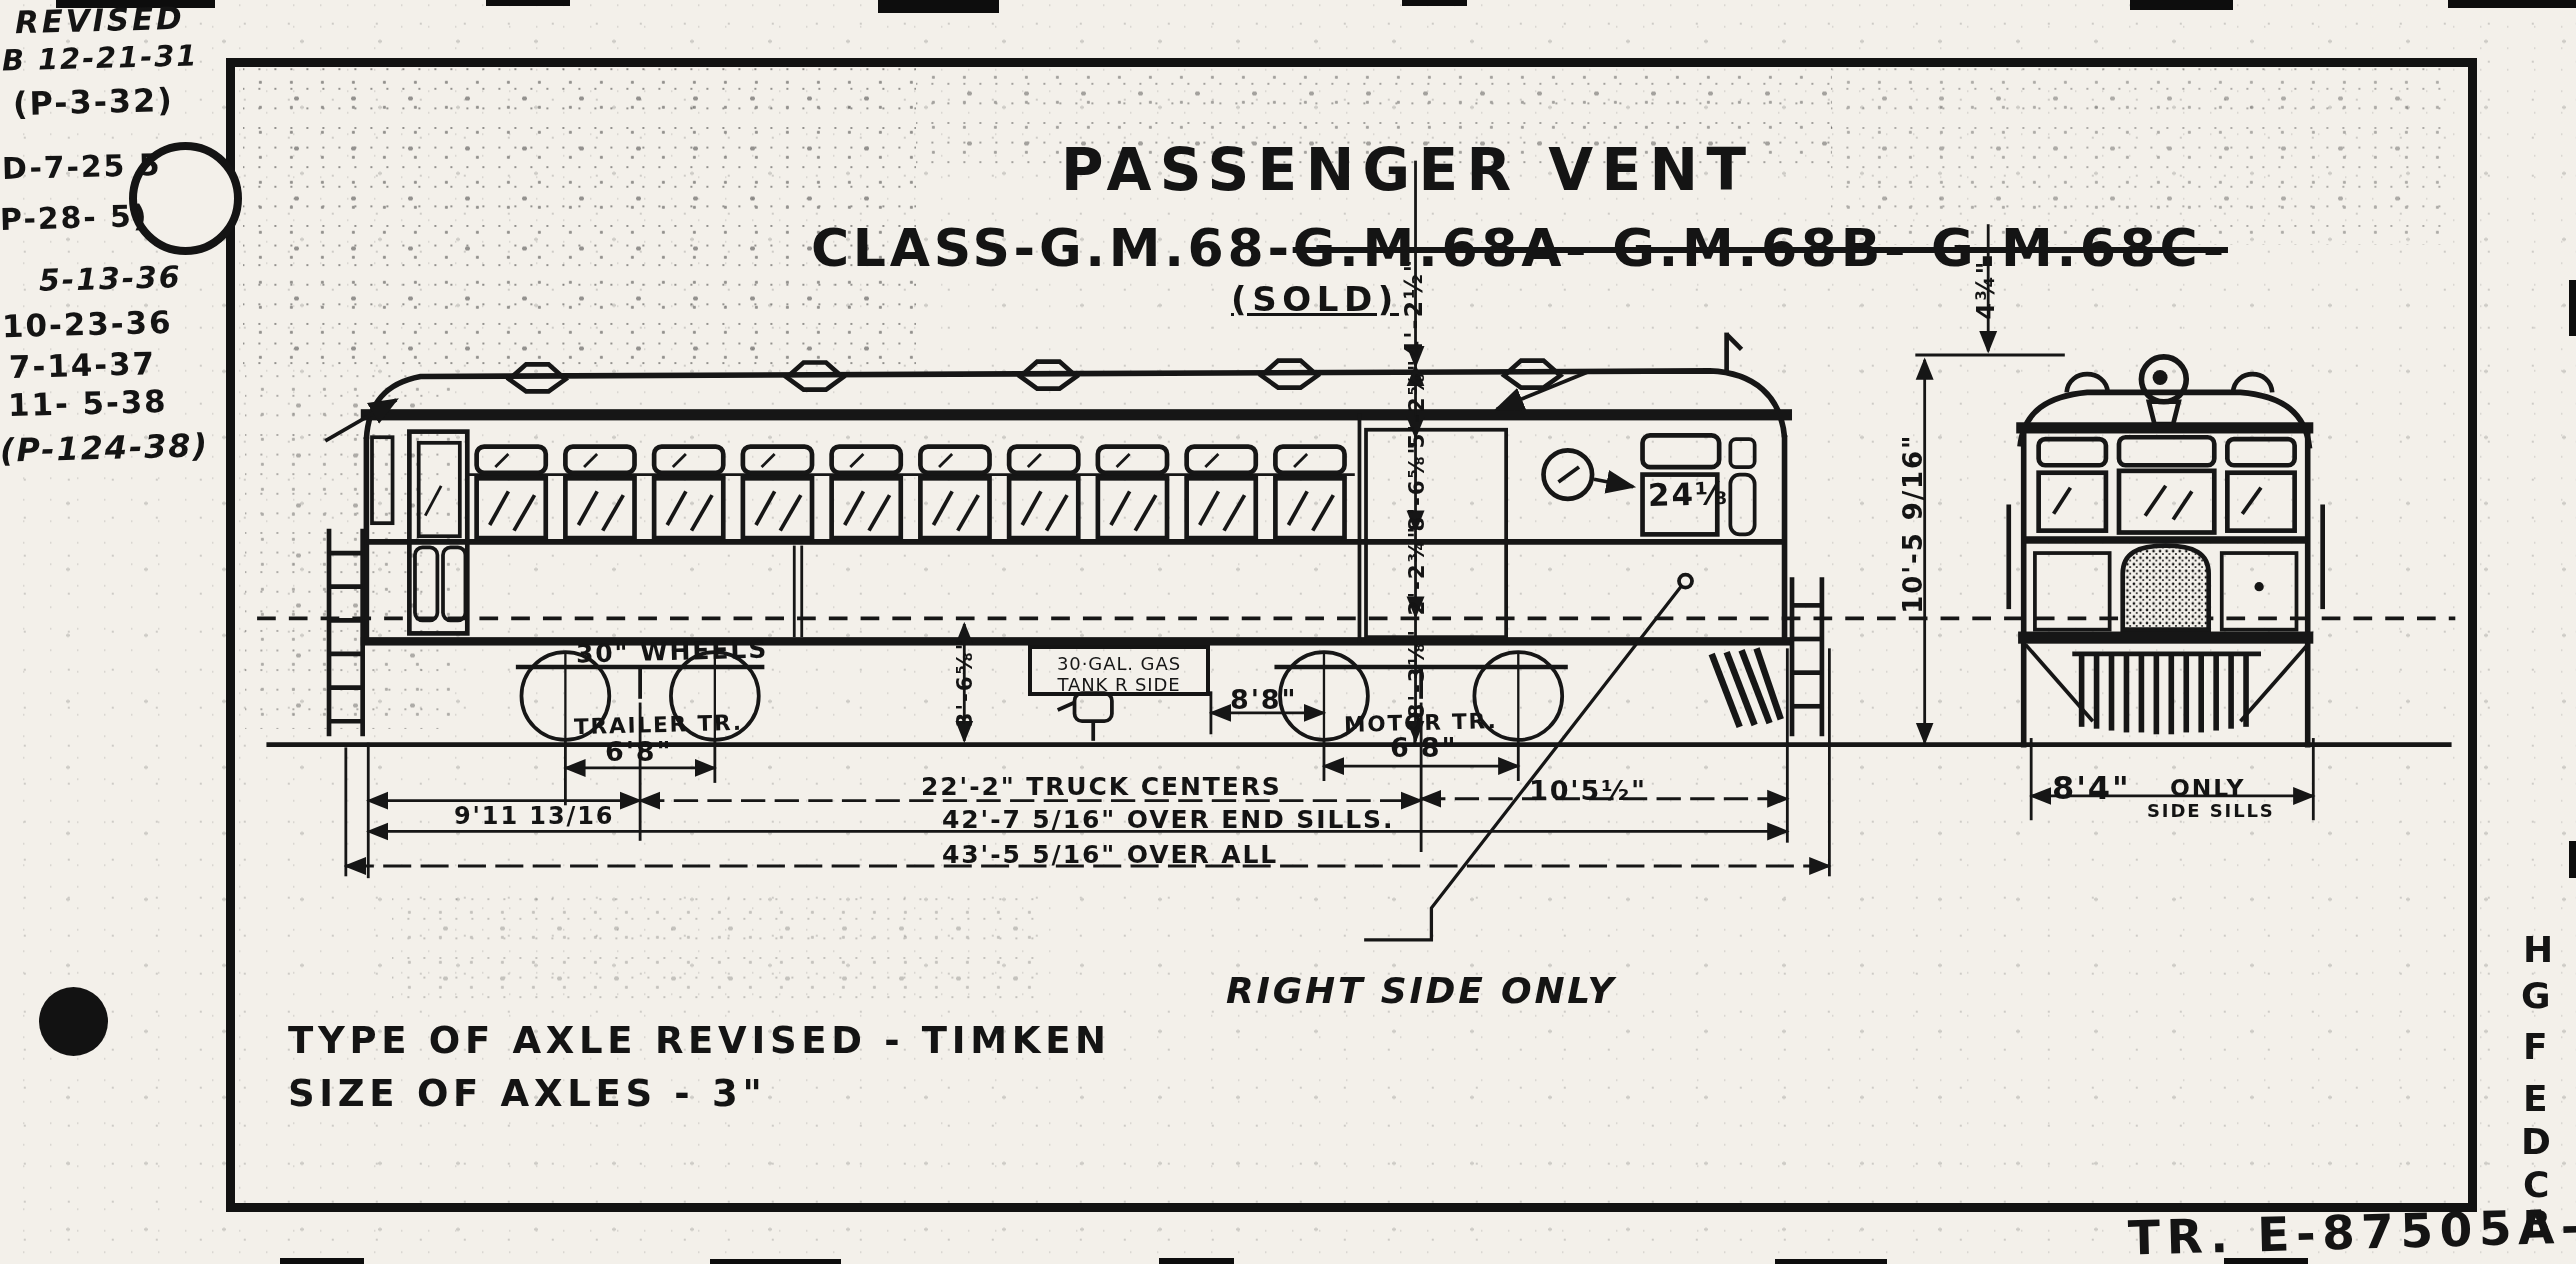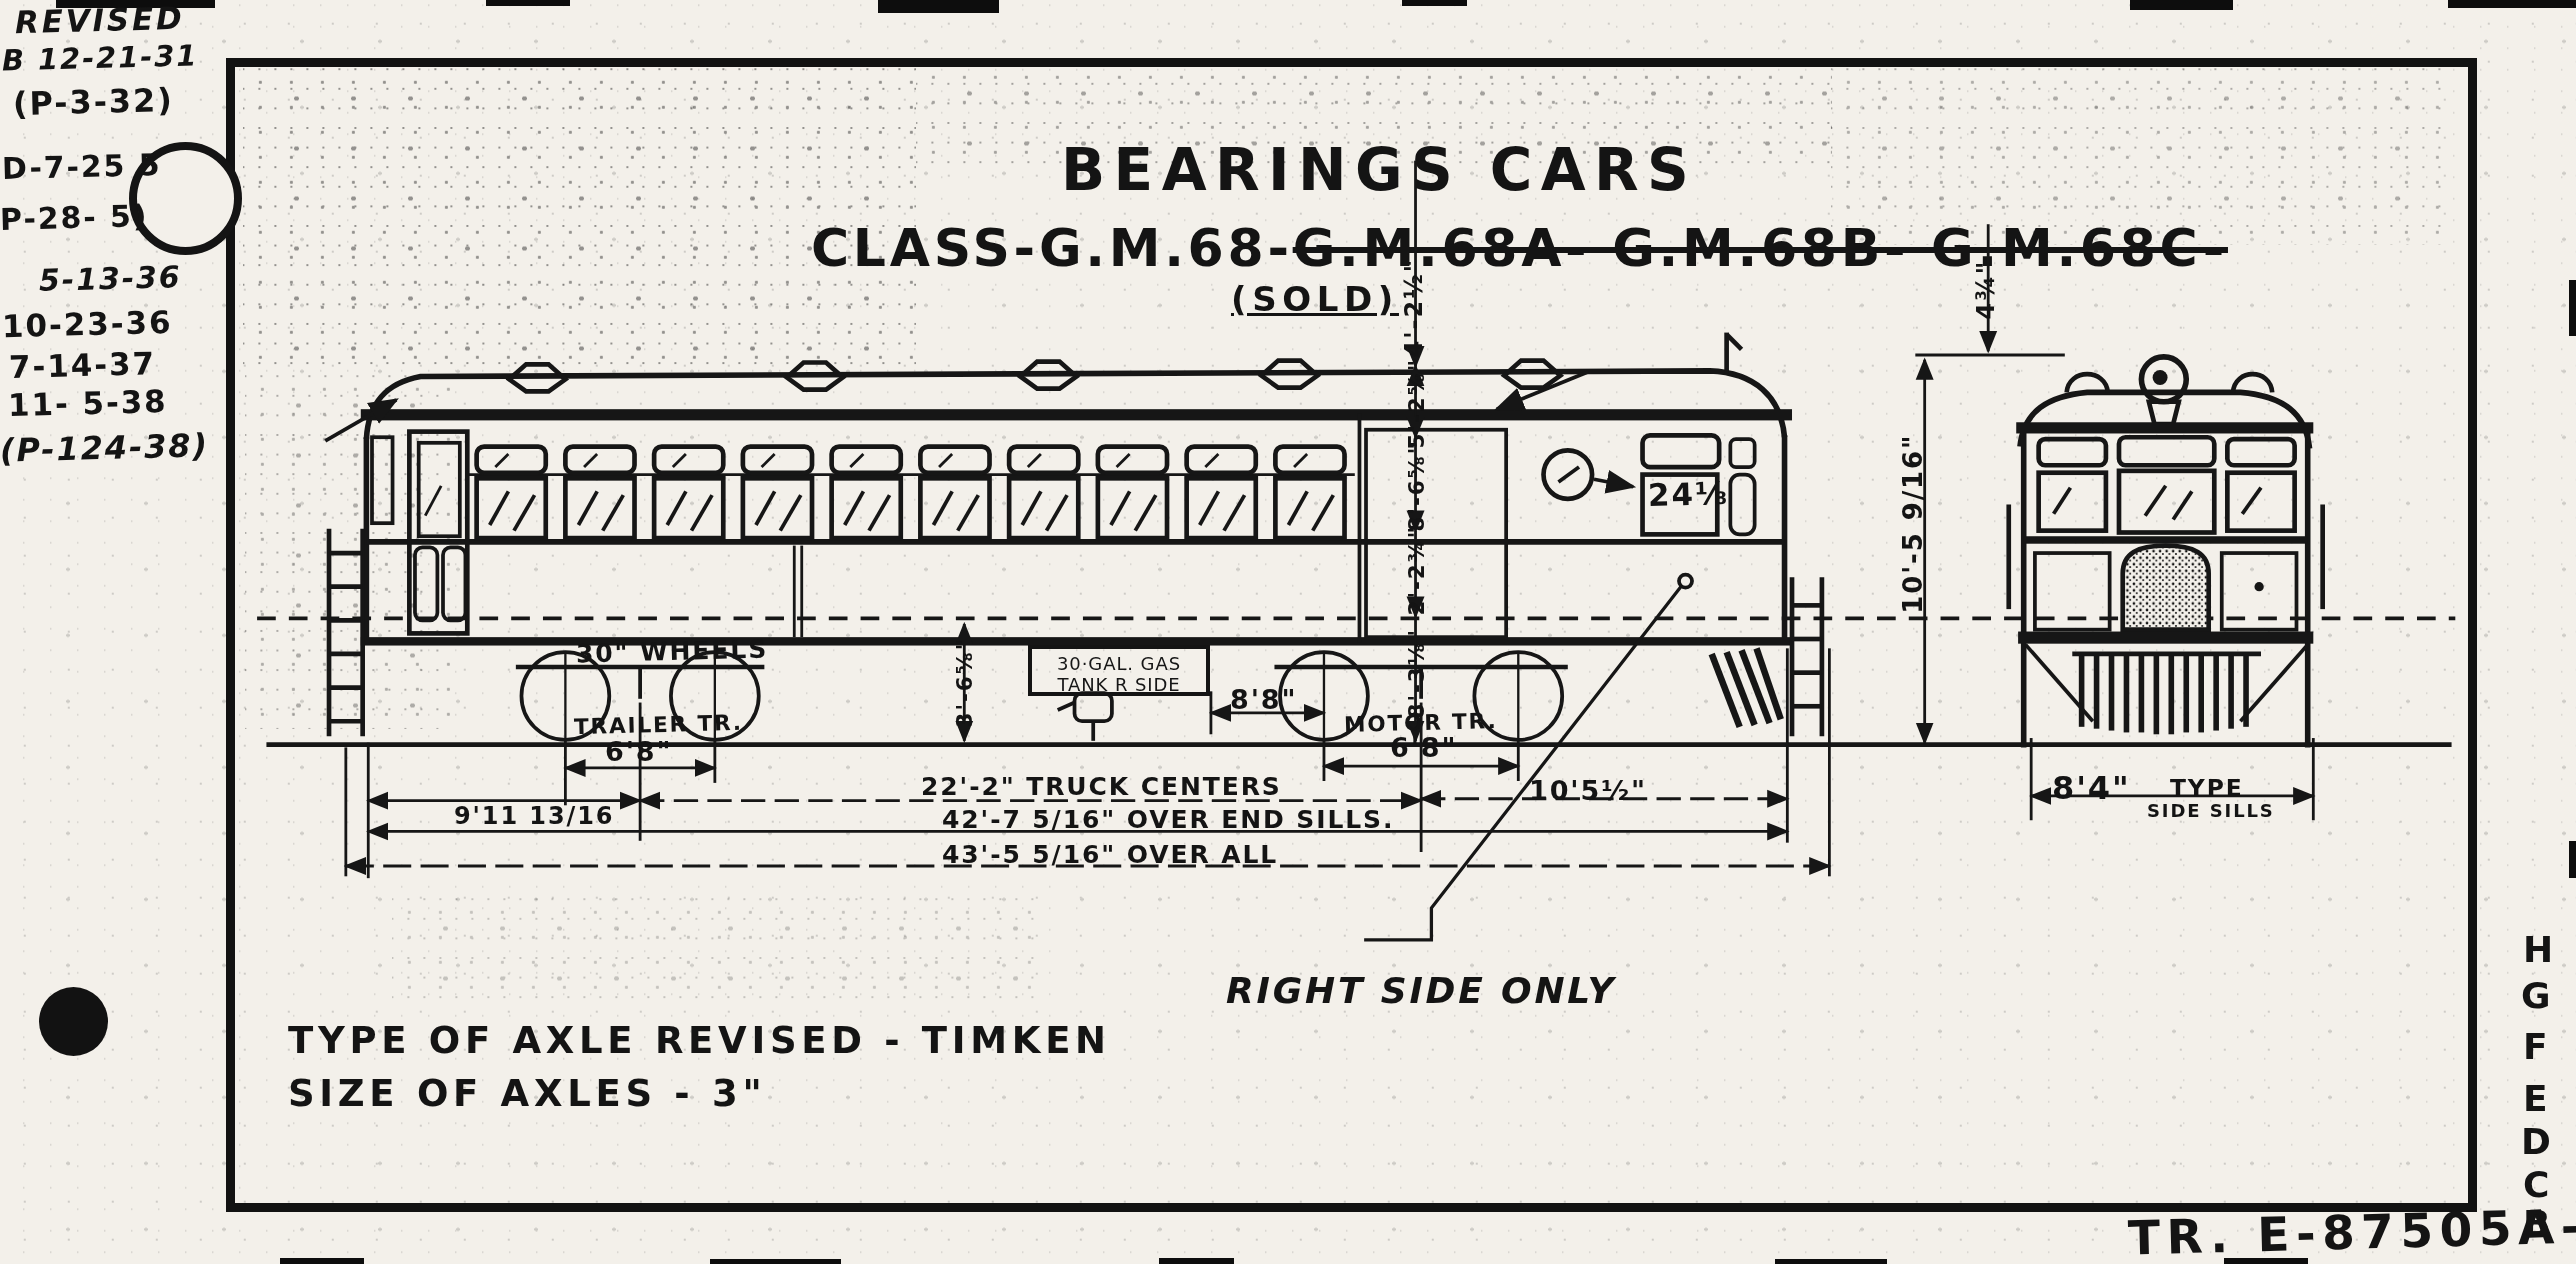--- a/index.html
+++ b/index.html
@@ -73,21 +73,21 @@
   <div class="lbl hand" style="left:1.9px;top:43px;font-size:29px;font-style:italic;">B 12-21-31</div>
   <div class="lbl hand" style="left:13px;top:86px;font-size:32px;">(P-3-32)</div>
   <div class="lbl hand" style="left:1.9px;top:151px;font-size:30px;">D-7-25    5</div>
   <div class="lbl hand" style="left:0px;top:202px;font-size:30px;">P-28-     5)</div>
   <div class="lbl hand" style="left:39px;top:263px;font-size:30px;font-style:italic;">5-13-36</div>
   <div class="lbl hand" style="left:1.9px;top:308px;font-size:31px;">10-23-36</div>
   <div class="lbl hand" style="left:9.3px;top:349px;font-size:31px;">7-14-37</div>
   <div class="lbl hand" style="left:7.5px;top:387px;font-size:31px;">11- 5-38</div>
   <div class="lbl hand" style="left:0px;top:432px;font-size:32px;font-style:italic;">(P-124-38)</div>
 
-  <div class="lbl" style="left:1061px;top:140px;font-size:58px;letter-spacing:8.4px;">BEARINGS CARS</div>
+  <div class="lbl" style="left:1061px;top:140px;font-size:58px;letter-spacing:8.4px;">PASSENGER VENT</div>
   <div class="lbl" style="left:811px;top:221px;font-size:52px;letter-spacing:3.7px;">
     <span>CLASS-G.M.68-</span><span class="strike">G.M.68A- G.M.68B- G.M.68C-</span>
   </div>
   <div class="lbl" style="left:1231px;top:282px;font-size:34px;letter-spacing:5.6px;text-decoration:underline;">(SOLD)</div>
 
   <svg width="2576" height="1264" viewBox="0 0 2757 1353">
     <defs>
       <marker id="ar" viewBox="0 0 10 10" refX="9" refY="5" markerWidth="8" markerHeight="8" orient="auto-start-reverse">
         <path d="M0,1 L10,5 L0,9 z" fill="#161616"></path>
       </marker>
@@ -341,21 +341,21 @@
   <div class="lbl rot" style="left:1359px;top:295px;width:112px;font-size:24px;">4'-2½"</div>
   <div class="lbl rot" style="left:1366px;top:392px;width:103px;font-size:21.5px;">5'-2⅝"</div>
   <div class="lbl rot" style="left:1366px;top:475px;width:103px;font-size:21.5px;">8'-6⅝"</div>
   <div class="lbl rot" style="left:1366px;top:559px;width:103px;font-size:21.5px;">2'-2¾"</div>
   <div class="lbl rot" style="left:1366px;top:662px;width:103px;font-size:21.5px;">8'-3⅛"</div>
   <div class="lbl rot" style="left:914px;top:671px;width:103px;font-size:21.5px;">3'-6⅝"</div>
   <div class="lbl rot" style="left:1820px;top:510px;width:187px;font-size:26px;">10'-5 9/16"</div>
   <div class="lbl rot" style="left:1949px;top:277px;width:75px;font-size:24px;">4¾"</div>
 
   <div class="lbl" style="left:2052px;top:772px;font-size:32px;">8'4"</div>
-  <div class="lbl" style="left:2170px;top:776px;font-size:23.4px;">TYPE</div>
+  <div class="lbl" style="left:2170px;top:776px;font-size:23.4px;">ONLY</div>
   <div class="lbl" style="left:2147px;top:802px;font-size:18px;">SIDE SILLS</div>
 
   <div class="lbl" style="left:1226px;top:972px;font-size:36px;font-style:italic;letter-spacing:2.8px;">RIGHT SIDE ONLY</div>
 
   <div class="lbl" style="left:288px;top:1022px;font-size:37px;letter-spacing:4.7px;">TYPE OF AXLE REVISED - TIMKEN</div>
   <div class="lbl" style="left:288px;top:1075px;font-size:37px;letter-spacing:4.7px;">SIZE OF AXLES - 3"</div>
 
   <div class="lbl hand" style="left:2128px;top:1207px;font-size:47px;letter-spacing:6.5px;">TR. E-87505A-B</div>
 
   <div class="lbl" style="left:2523px;top:931px;font-size:36px;">H</div>

